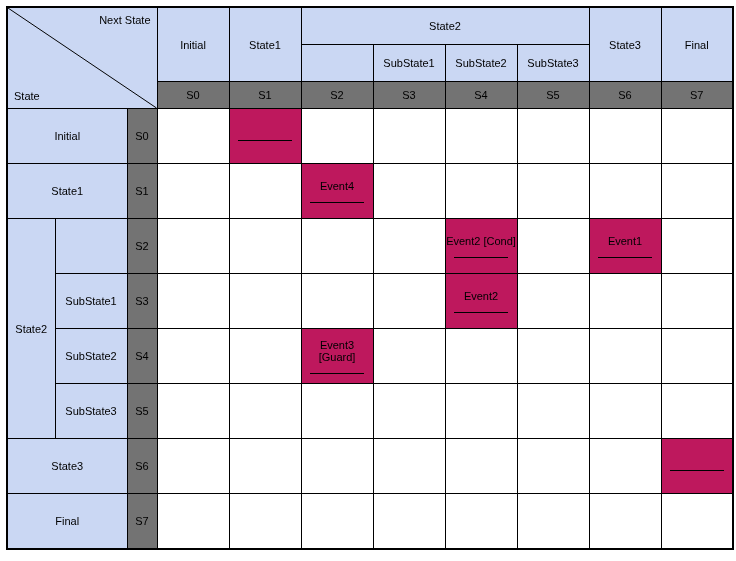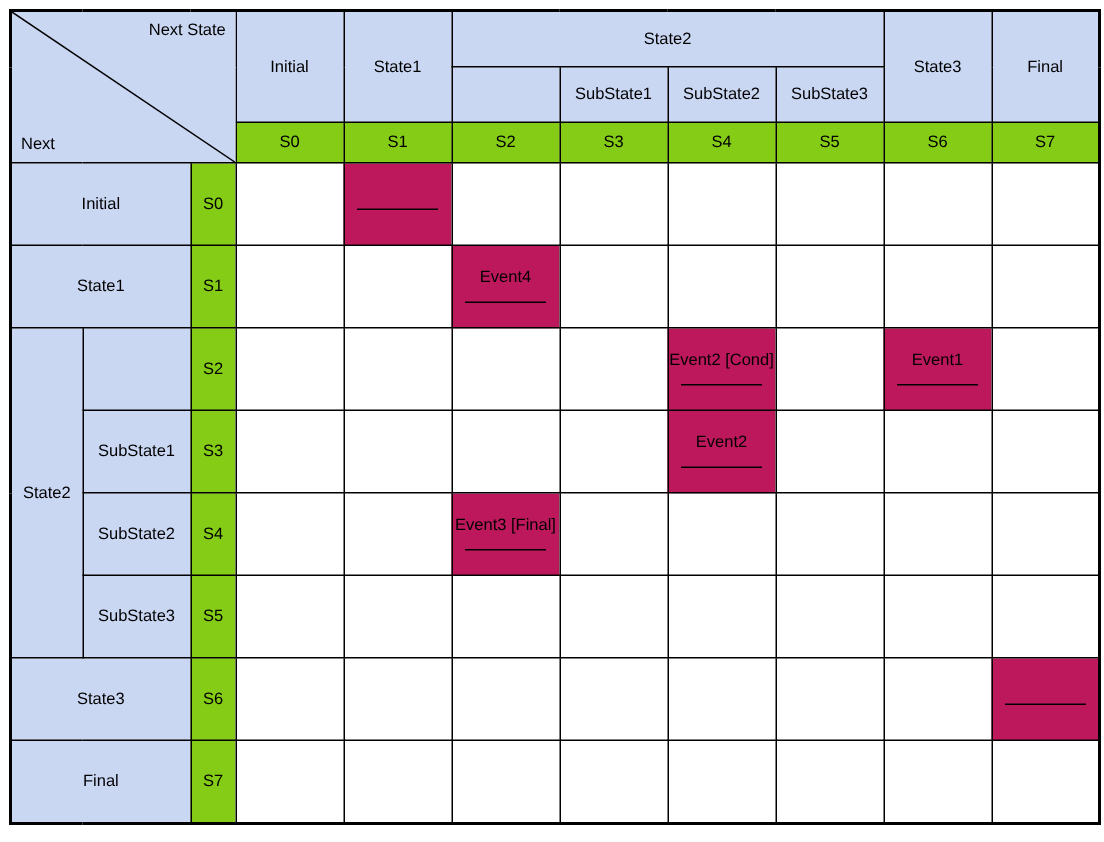--- a/index.html
+++ b/index.html
@@ -20,21 +20,21 @@
     border: 1px solid #000;
     text-align: center;
     vertical-align: middle;
     padding: 0;
     font-weight: normal;
   }
   .hdr-light {
     background: #cad7f3;
   }
   .hdr-dark {
-    background: #84cc16;
+    background: #737373;
   }
   .body-cell {
     background: #fff;
     height: 54px;
   }
   .event-cell {
     background: #be185d;
   }
   .underline {
     display: inline-block;
@@ -91,21 +91,21 @@
     <col style="width:72px">
   </colgroup>
 
   <tbody>
       <tr>
     <td class="hdr-light corner" rowspan="3" colspan="3">
       <svg viewBox="0 0 150 100" preserveAspectRatio="none">
         <line x1="0" y1="0" x2="150" y2="100" stroke="#000" stroke-width="1"></line>
       </svg>
       <span class="lbl-next">Next State</span>
-      <span class="lbl-state">Next</span>
+      <span class="lbl-state">State</span>
     </td>
     <td class="hdr-light" rowspan="2" style="height:72px">Initial</td>
     <td class="hdr-light" rowspan="2">State1</td>
     <td class="hdr-light" colspan="4" style="height:36px">State2</td>
     <td class="hdr-light" rowspan="2">State3</td>
     <td class="hdr-light" rowspan="2">Final</td>
   </tr>
   <tr>
     <td class="hdr-light" style="height:36px"></td>
     <td class="hdr-light">SubState1</td>
@@ -174,21 +174,21 @@
     <td class="body-cell"></td>
     <td class="body-cell"></td>
     <td class="body-cell"></td>
   </tr>
 
   <tr>
     <td class="hdr-light col-row-hdr">SubState2</td>
     <td class="hdr-dark col-id">S4</td>
     <td class="body-cell"></td>
     <td class="body-cell"></td>
-    <td class="body-cell event-cell"><span class="ev-label">Event3 [Final]</span><span class="underline"></span></td>
+    <td class="body-cell event-cell"><span class="ev-label">Event3 [Guard]</span><span class="underline"></span></td>
     <td class="body-cell"></td>
     <td class="body-cell"></td>
     <td class="body-cell"></td>
     <td class="body-cell"></td>
     <td class="body-cell"></td>
   </tr>
 
   <tr>
     <td class="hdr-light col-row-hdr">SubState3</td>
     <td class="hdr-dark col-id">S5</td>

